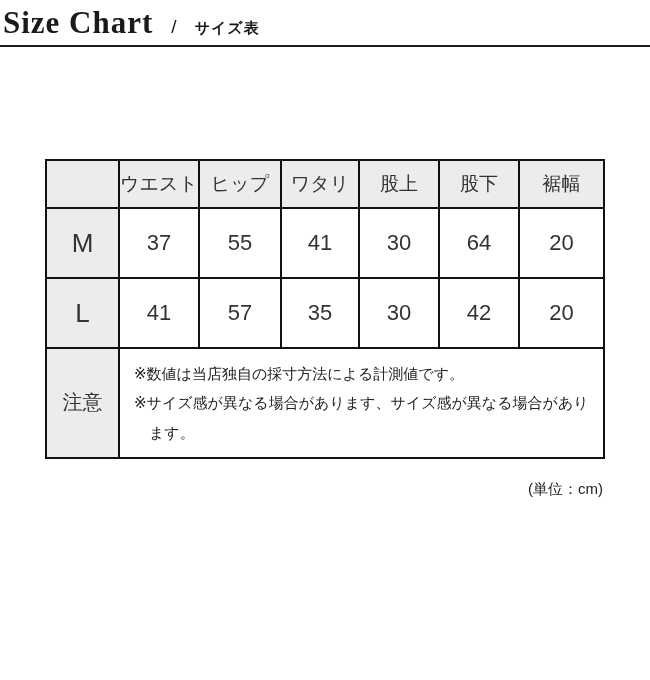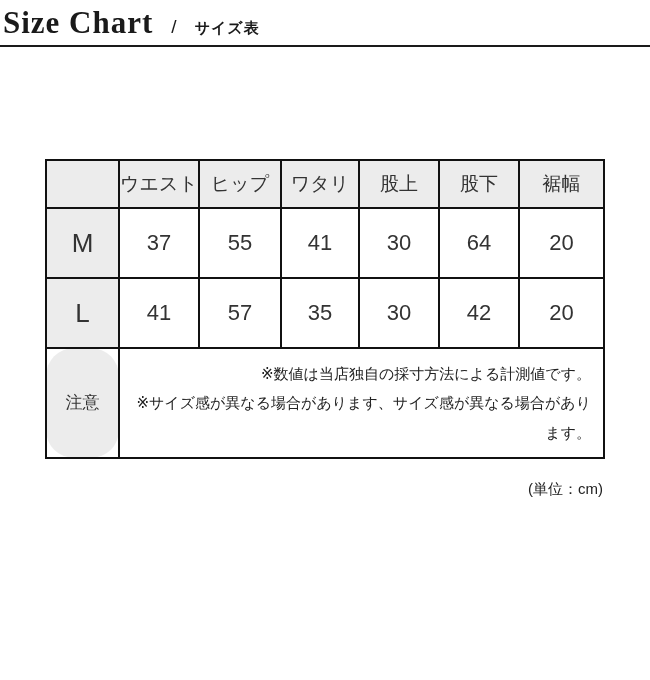--- a/index.html
+++ b/index.html
@@ -59,23 +59,23 @@
     font-weight: 400;
   }
   .size-chart thead th {
     height: 48px;
     background: #ececec;
     font-size: 19px;
   }
   .size-chart .size-row td { height: 70px; font-size: 22px; }
   .size-chart .row-label { background: #ececec; }
   .size-chart .size-row .row-label { font-size: 26px; }
-  .size-chart .note-row .row-label { font-size: 17px; height: 100px; border-radius: 28px; }
+  .size-chart .note-row .row-label { font-size: 20px; height: 100px; }
   .size-chart .note-cell {
-    text-align: right;
+    text-align: left;
     font-size: 15px;
     line-height: 1.95;
     color: #222222;
     padding: 10px 12px 10px 14px;
   }
   .note-line { padding-left: 1em; text-indent: -1em; }
 
   
   .unit-note {
     width: 558px;

